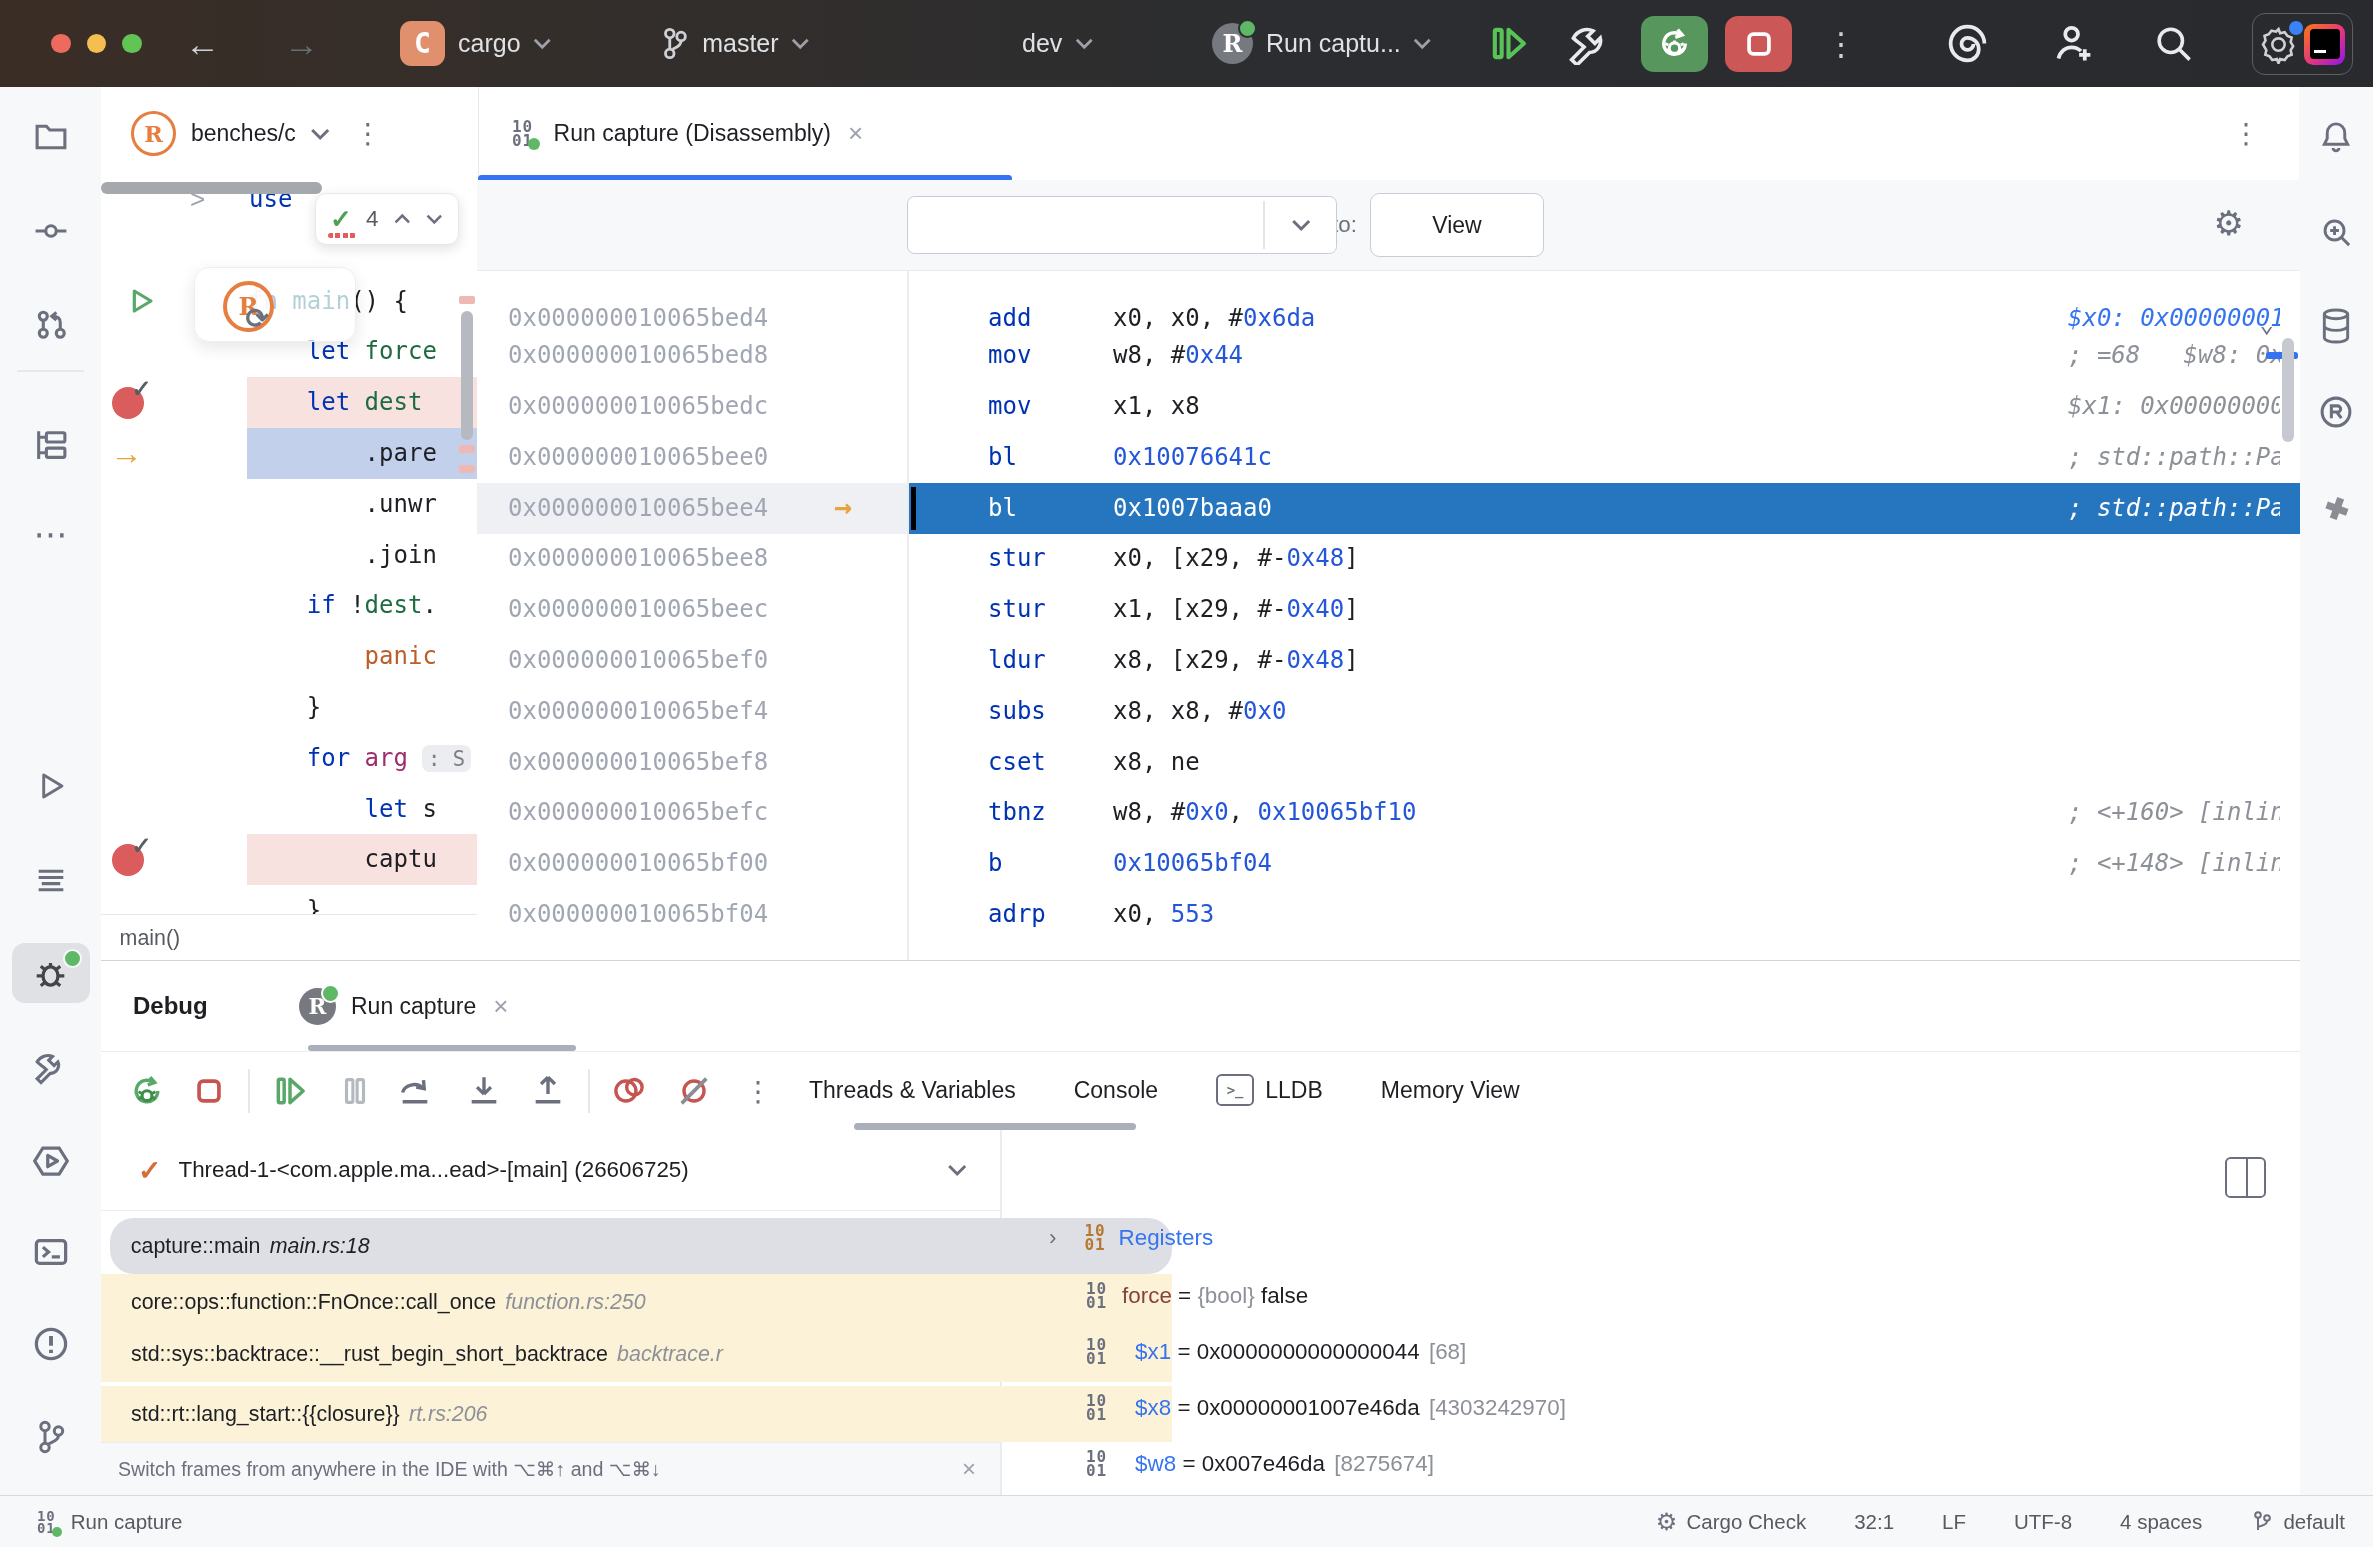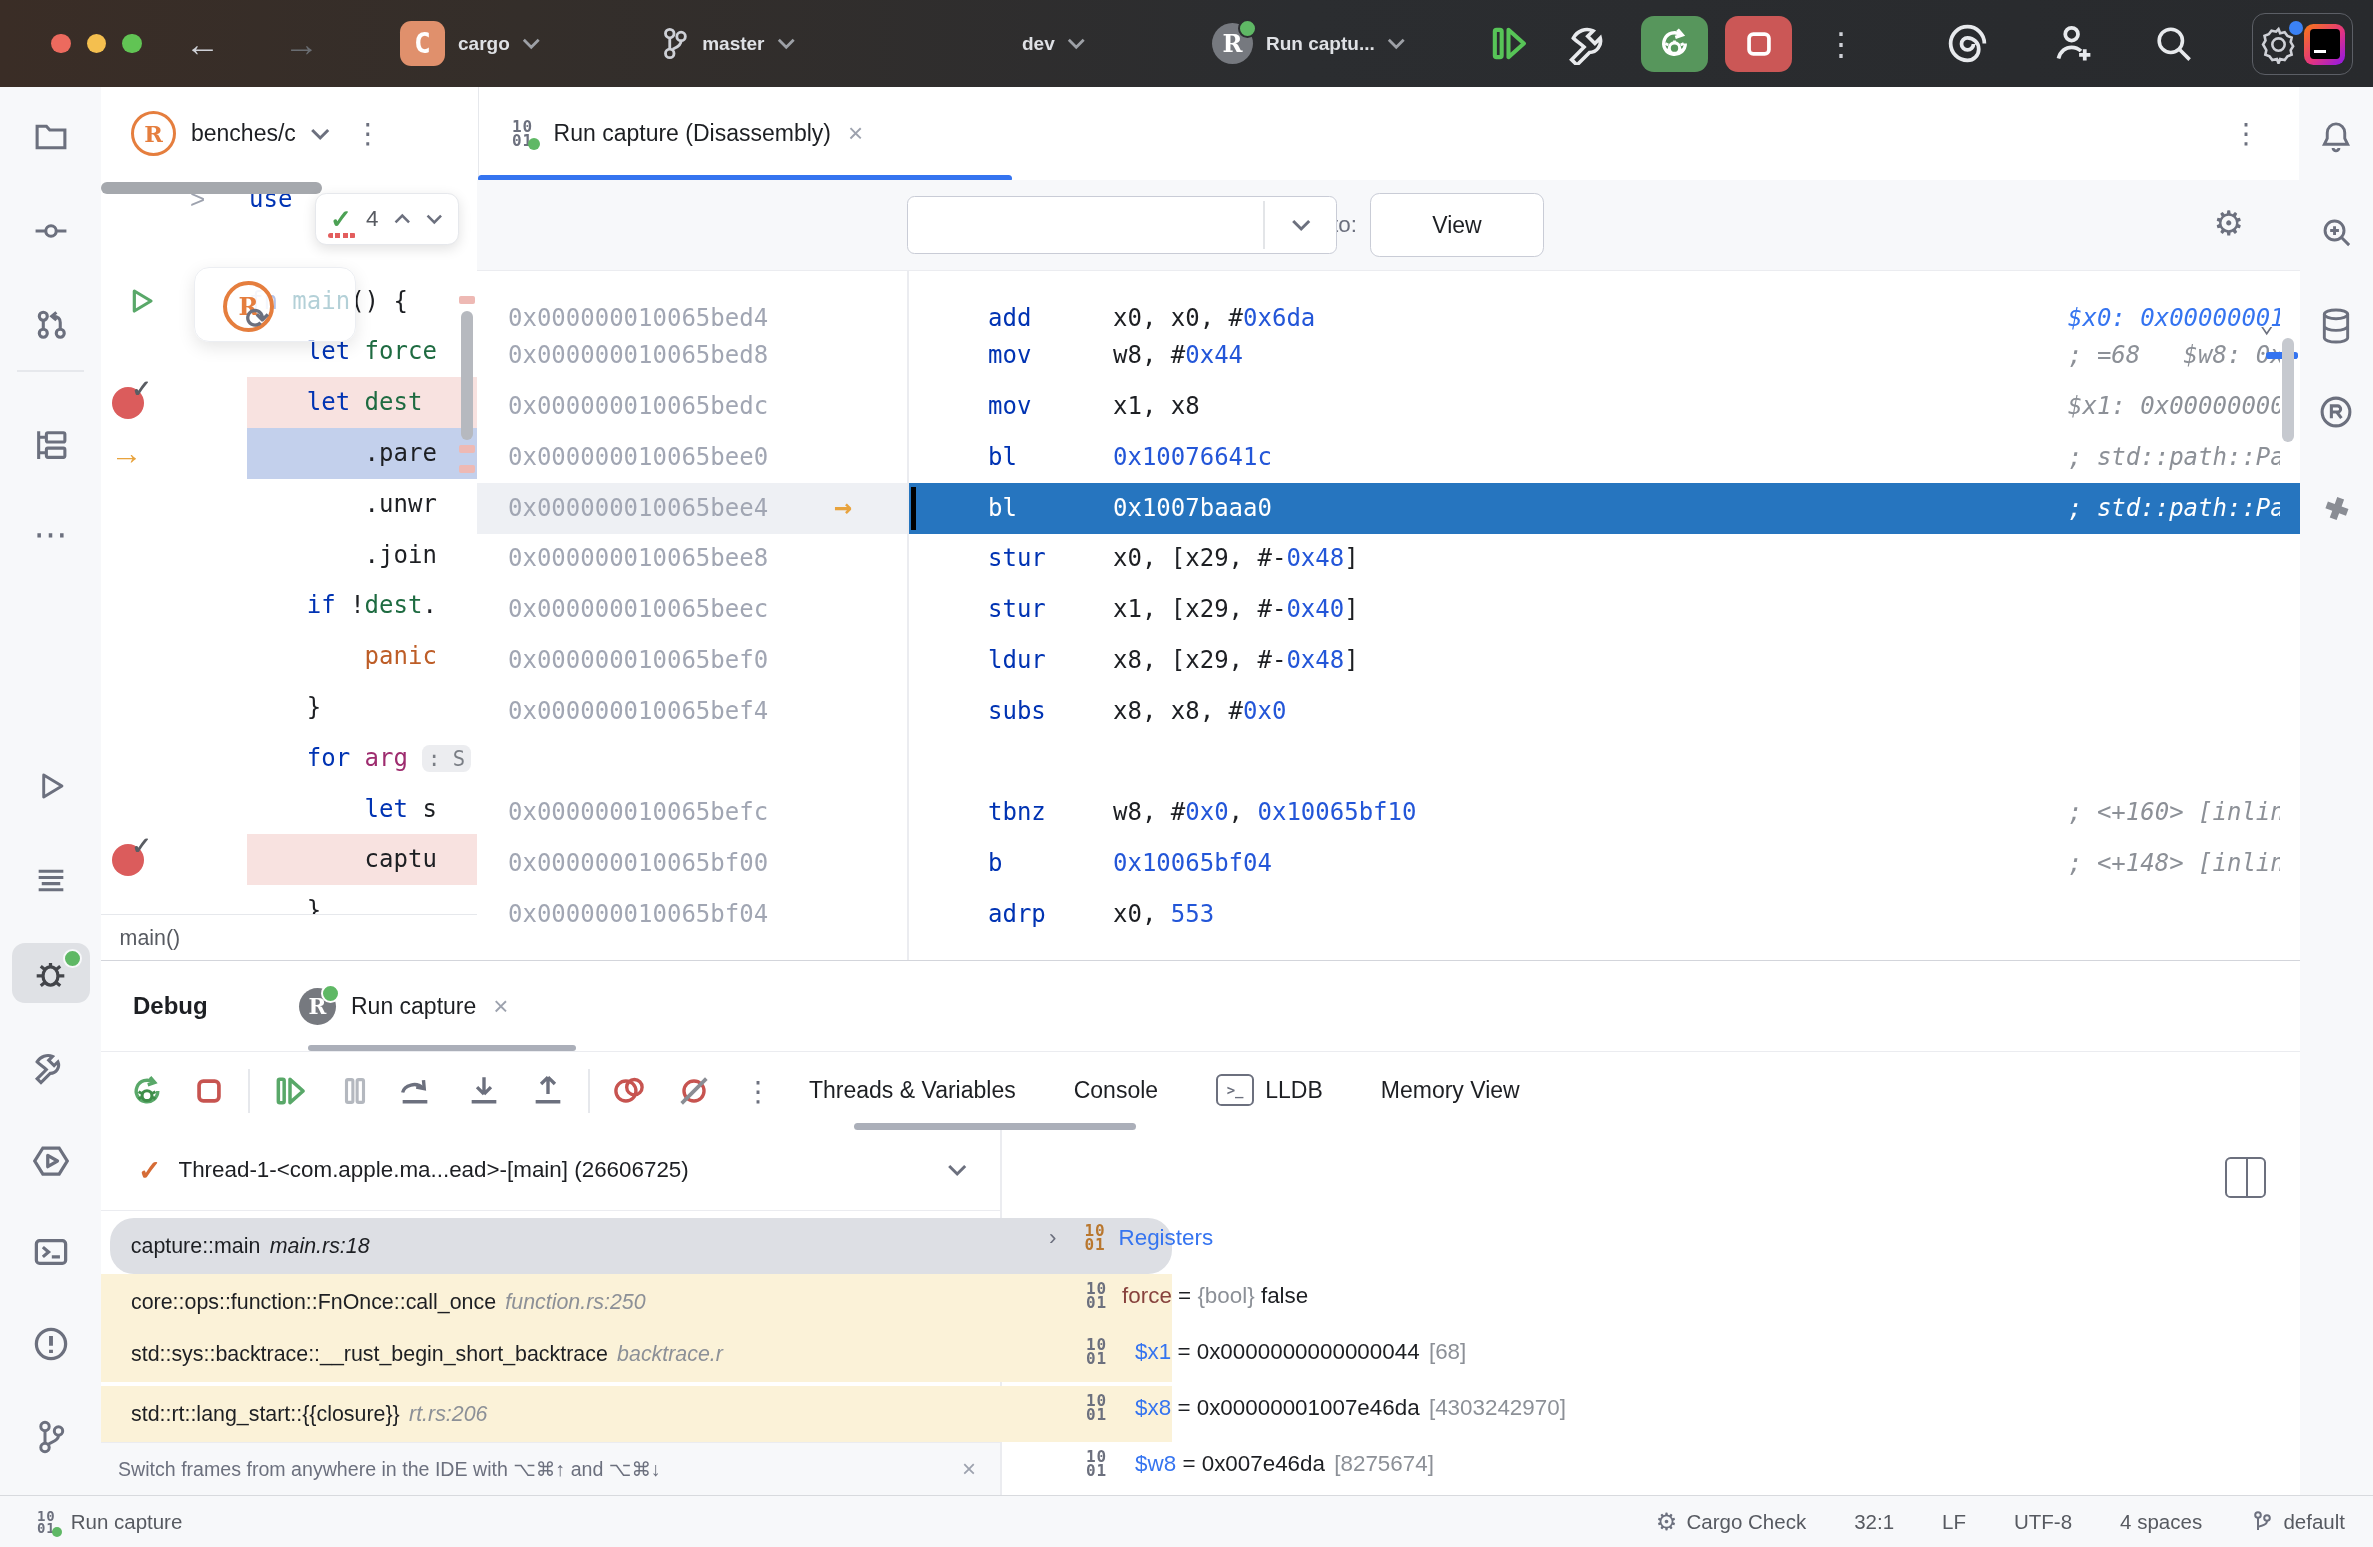--- a/index.html
+++ b/index.html
@@ -5,21 +5,21 @@
   html,body{margin:0;padding:0;background:#fff;}
   body{width:2373px;height:1548px;overflow:hidden;font-family:"Liberation Sans",sans-serif;color:#1d1f23;position:relative;}
   .app{position:absolute;inset:0;}
   svg{display:block;}
   
   .titlebar{position:absolute;left:0;top:0;width:2373px;height:87px;
     background:linear-gradient(90deg,#3a2d26 0%,#342e2a 22%,#2b2d30 55%,#282a2d 100%);
     color:#dfe1e5;}
   .tb{position:absolute;top:0;height:87px;display:flex;align-items:center;}
   .light{width:19.6px;height:19.6px;border-radius:50%;margin-right:16px;}
-  .tbtxt{font-size:19px;font-weight:700;color:#dfe1e5;}
+  .tbtxt{font-size:25px;font-weight:400;color:#dfe1e5;}
   .tbchev{margin-left:11.2px;}
   .cargo-chip{width:45px;height:45px;border-radius:11.2px;background:#e0906c;color:#fff;
     display:flex;align-items:center;justify-content:center;font-size:28px;font-weight:700;margin-right:13px;font-family:"DejaVu Sans Mono",monospace;}
   .sqbtn{width:67px;height:56px;border-radius:13px;display:flex;align-items:center;justify-content:center;}
   .rr-logo{width:41px;height:41px;border-radius:50%;background:#76797f;color:#fff;display:flex;align-items:center;justify-content:center;
     font-weight:700;font-size:24px;position:relative;font-family:"DejaVu Serif",serif;}
   .greendot{position:absolute;width:15px;height:15px;border-radius:50%;background:#5fb865;border:2.8px solid #2b2d30;right:-3.7px;top:-3.7px;}
   .settings-group{position:absolute;right:20.5px;top:13px;width:99px;height:60px;border:1.9px solid #5c5f66;border-radius:13px;
     display:flex;align-items:center;justify-content:space-evenly;}
   .ide-logo{width:41px;height:41px;border-radius:9.3px;background:linear-gradient(135deg,#f97a12 0%,#e33480 55%,#8c16ec 100%);
@@ -523,20 +523,26 @@
           <div class="dz-body">
             <div class="dz-ins"><span class="dz-mn">ldur</span><span class="dz-p">x8, [x29, #-</span><span class="dz-b">0x48</span><span class="dz-p">]</span></div>
           </div>
         </div>
         <div class="dz-row" style="top: 416px;">
           <div class="dz-addr">0x000000010065bef4</div>
           <div class="dz-body">
             <div class="dz-ins"><span class="dz-mn">subs</span><span class="dz-p">x8, x8, #</span><span class="dz-b">0x0</span></div>
           </div>
         </div>
+        <div class="dz-row" style="top: 467px;">
+          <div class="dz-addr">0x000000010065bef8</div>
+          <div class="dz-body">
+            <div class="dz-ins"><span class="dz-mn">cset</span><span class="dz-p">x8, ne</span></div>
+          </div>
+        </div>
         <div class="dz-row" style="top: 517px;">
           <div class="dz-addr">0x000000010065befc</div>
           <div class="dz-body">
             <div class="dz-ins"><span class="dz-mn">tbnz</span><span class="dz-p">w8, #</span><span class="dz-b">0x0</span><span class="dz-p">, </span><span class="dz-b">0x10065bf10</span></div>
             <div class="dz-cmt"><span class="cm-gray">; &lt;+160&gt; [inlined] core::option::Option</span></div>
           </div>
         </div>
         <div class="dz-row" style="top: 568px;">
           <div class="dz-addr">0x000000010065bf00</div>
           <div class="dz-body">

